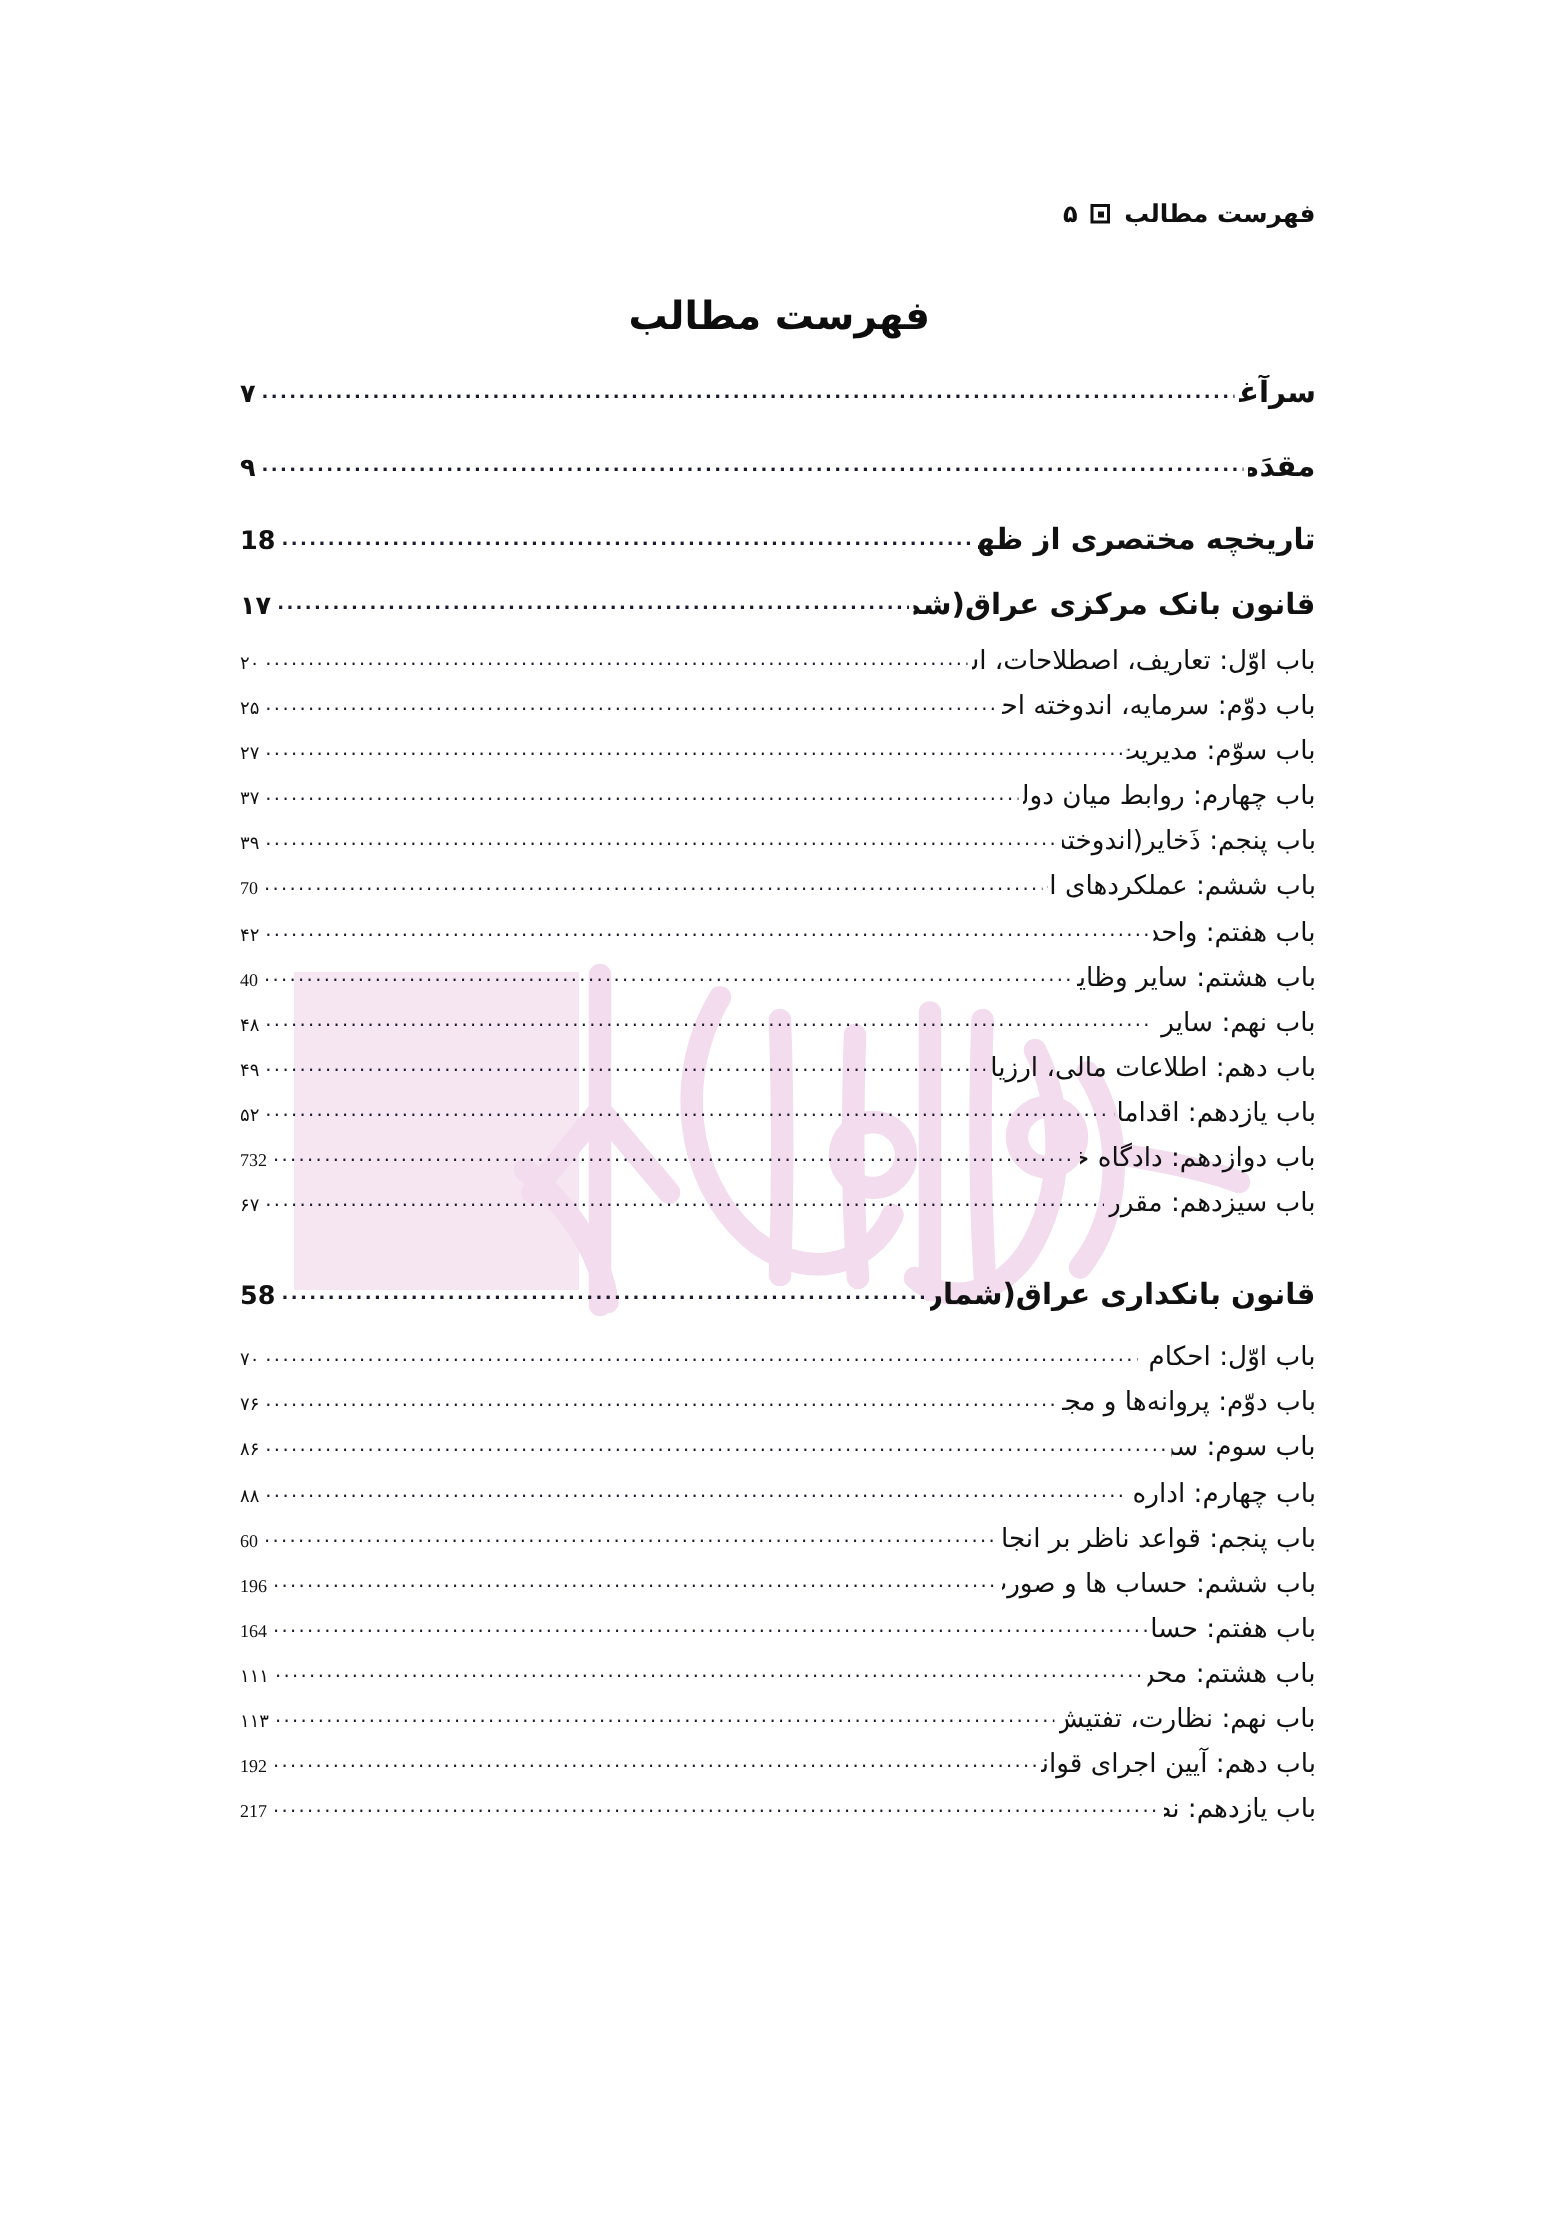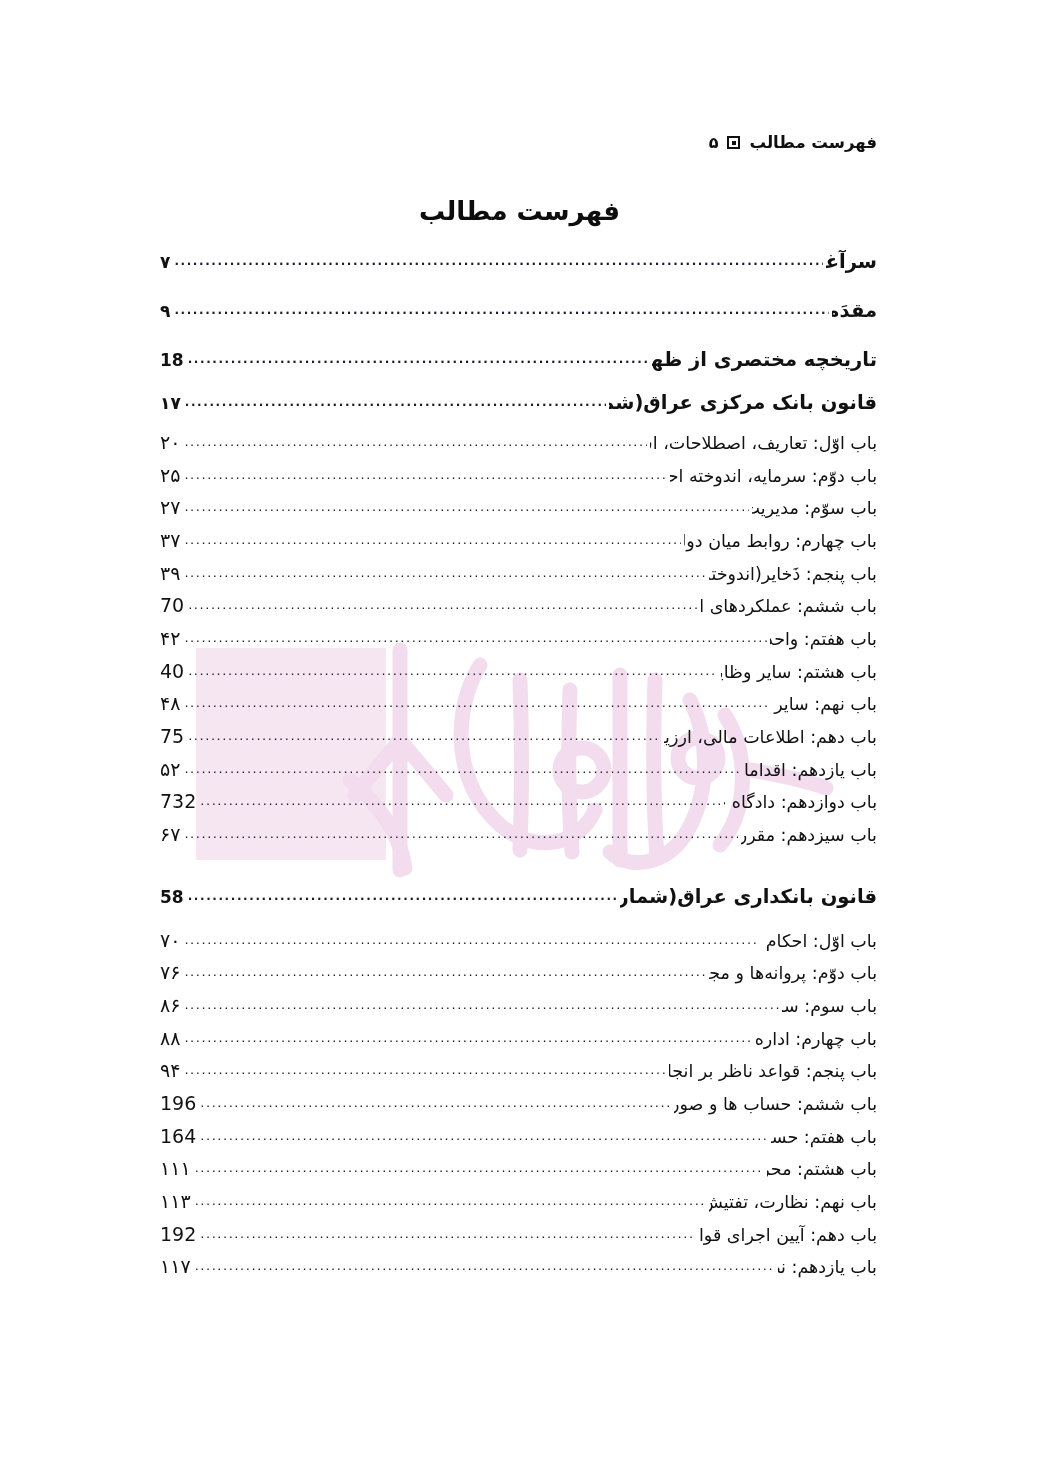--- a/index.html
+++ b/index.html
@@ -147,21 +147,21 @@
     margin-bottom: 0px;
   }
   .entry.major .pageno { font-size: 17px; font-weight: bold; }
   .entry.major .leader { font-size: 12px; letter-spacing: 1.6px; }
 
   
   .entry.chapter {
     font-size: 17.5px;
     font-weight: normal;
   }
-  .entry.chapter .pageno { font-size: 19px; }
+  .entry.chapter .pageno { font-size: 12px; font-family: Liberation Serif, serif; }
   .sp-12  { height: 12px; }
   .sp-16  { height: 16px; }
   .sp-20  { height: 20px; }
   .sp-26  { height: 26px; }
   .sp-34  { height: 34px; }
 
   .rows-tight .entry { line-height: 1.72; }
 </style>
 </head>
 <body>
@@ -268,21 +268,21 @@
         <span class="pageno">40</span>
       </div>
       <div class="entry chapter">
         <span class="label">باب نهم: سایر احکام</span>
         <span class="leader">.................................................................................................................................................</span>
         <span class="pageno">۴۸</span>
       </div>
       <div class="entry chapter">
         <span class="label">باب دهم: اطلاعات مالی، ارزیابی و حسابرسی مالی</span>
         <span class="leader">.................................................................................................................................................</span>
-        <span class="pageno">75</span>
+        <span class="pageno">۴۹</span>
       </div>
       <div class="entry chapter">
         <span class="label">باب یازدهم: اقدامات جنایی</span>
         <span class="leader">.................................................................................................................................................</span>
         <span class="pageno">۵۲</span>
       </div>
       <div class="entry chapter">
         <span class="label">باب دوازدهم: دادگاه خدمات مالی</span>
         <span class="leader">.................................................................................................................................................</span>
         <span class="pageno">732</span>
@@ -320,21 +320,21 @@
         <span class="pageno">۸۶</span>
       </div>
       <div class="entry chapter">
         <span class="label">باب چهارم: اداره بانک ها</span>
         <span class="leader">.................................................................................................................................................</span>
         <span class="pageno">۸۸</span>
       </div>
       <div class="entry chapter">
         <span class="label">باب پنجم: قواعد ناظر بر انجام فعّالیت های بانکی</span>
         <span class="leader">.................................................................................................................................................</span>
-        <span class="pageno">۹۴</span>
+        <span class="pageno">60</span>
       </div>
       <div class="entry chapter">
         <span class="label">باب ششم: حساب ها و صورت وضعیّت های مالی</span>
         <span class="leader">.................................................................................................................................................</span>
         <span class="pageno">196</span>
       </div>
       <div class="entry chapter">
         <span class="label">باب هفتم: حسابرسی</span>
         <span class="leader">.................................................................................................................................................</span>
         <span class="pageno">164</span>
@@ -350,18 +350,18 @@
         <span class="pageno">۱۱۳</span>
       </div>
       <div class="entry chapter">
         <span class="label">باب دهم: آیین اجرای قوانین و مجازات ها</span>
         <span class="leader">.................................................................................................................................................</span>
         <span class="pageno">192</span>
       </div>
       <div class="entry chapter">
         <span class="label">باب یازدهم: نظارت</span>
         <span class="leader">.................................................................................................................................................</span>
-        <span class="pageno">۱۱۷</span>
+        <span class="pageno">217</span>
       </div>
     </div>
 
   </div>
 </div>
 
 </body></html>

